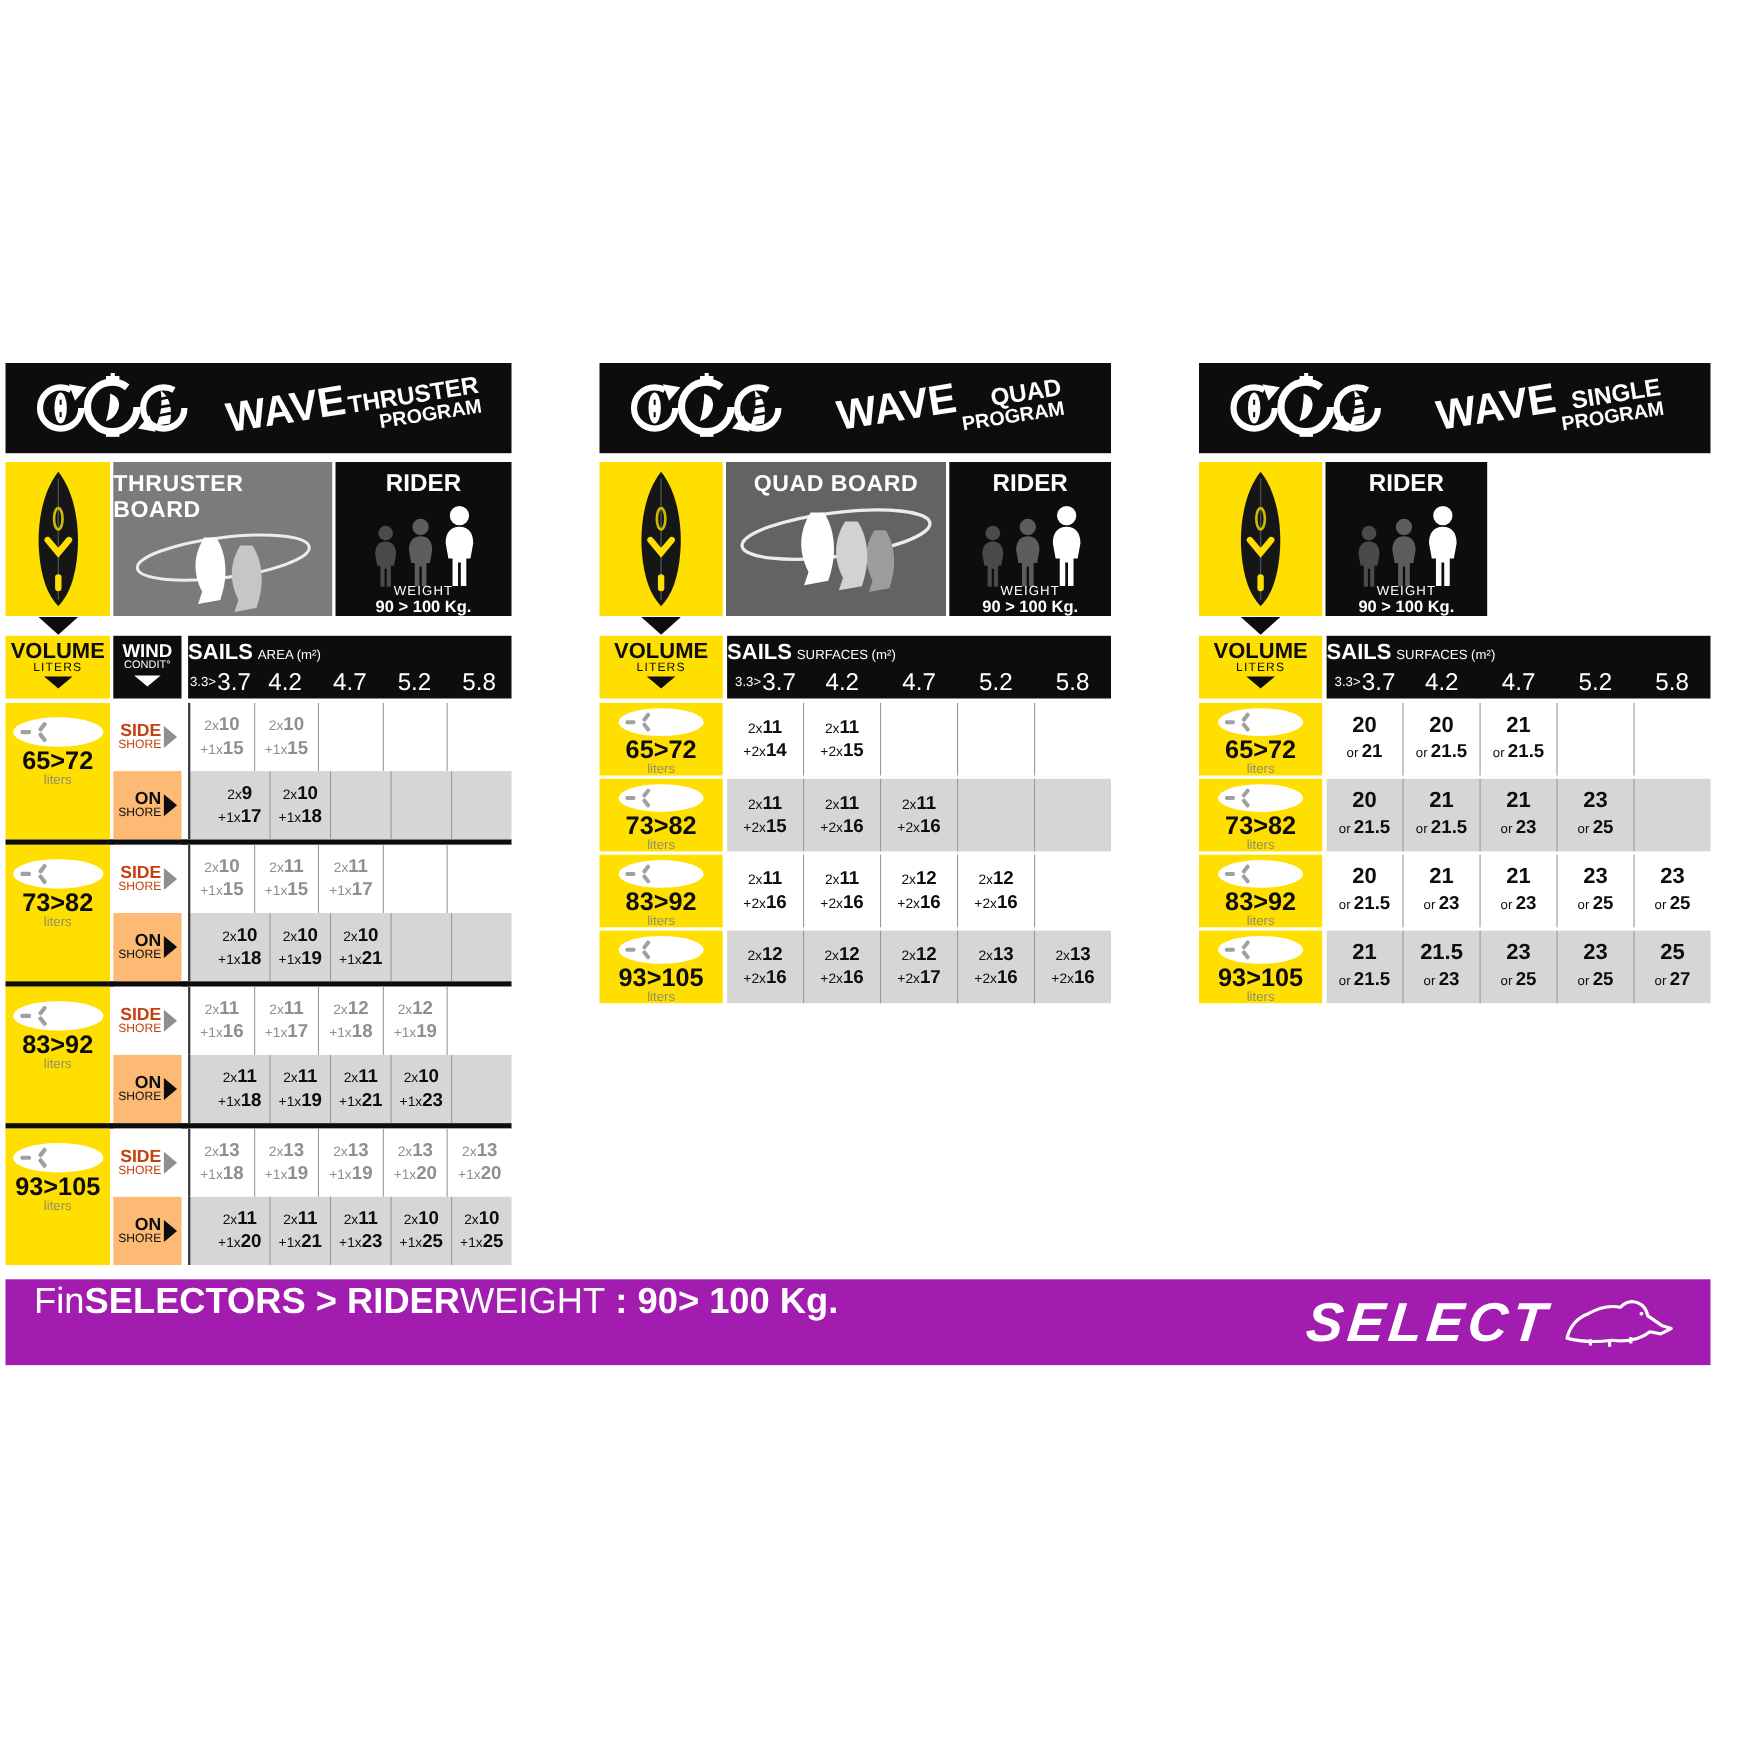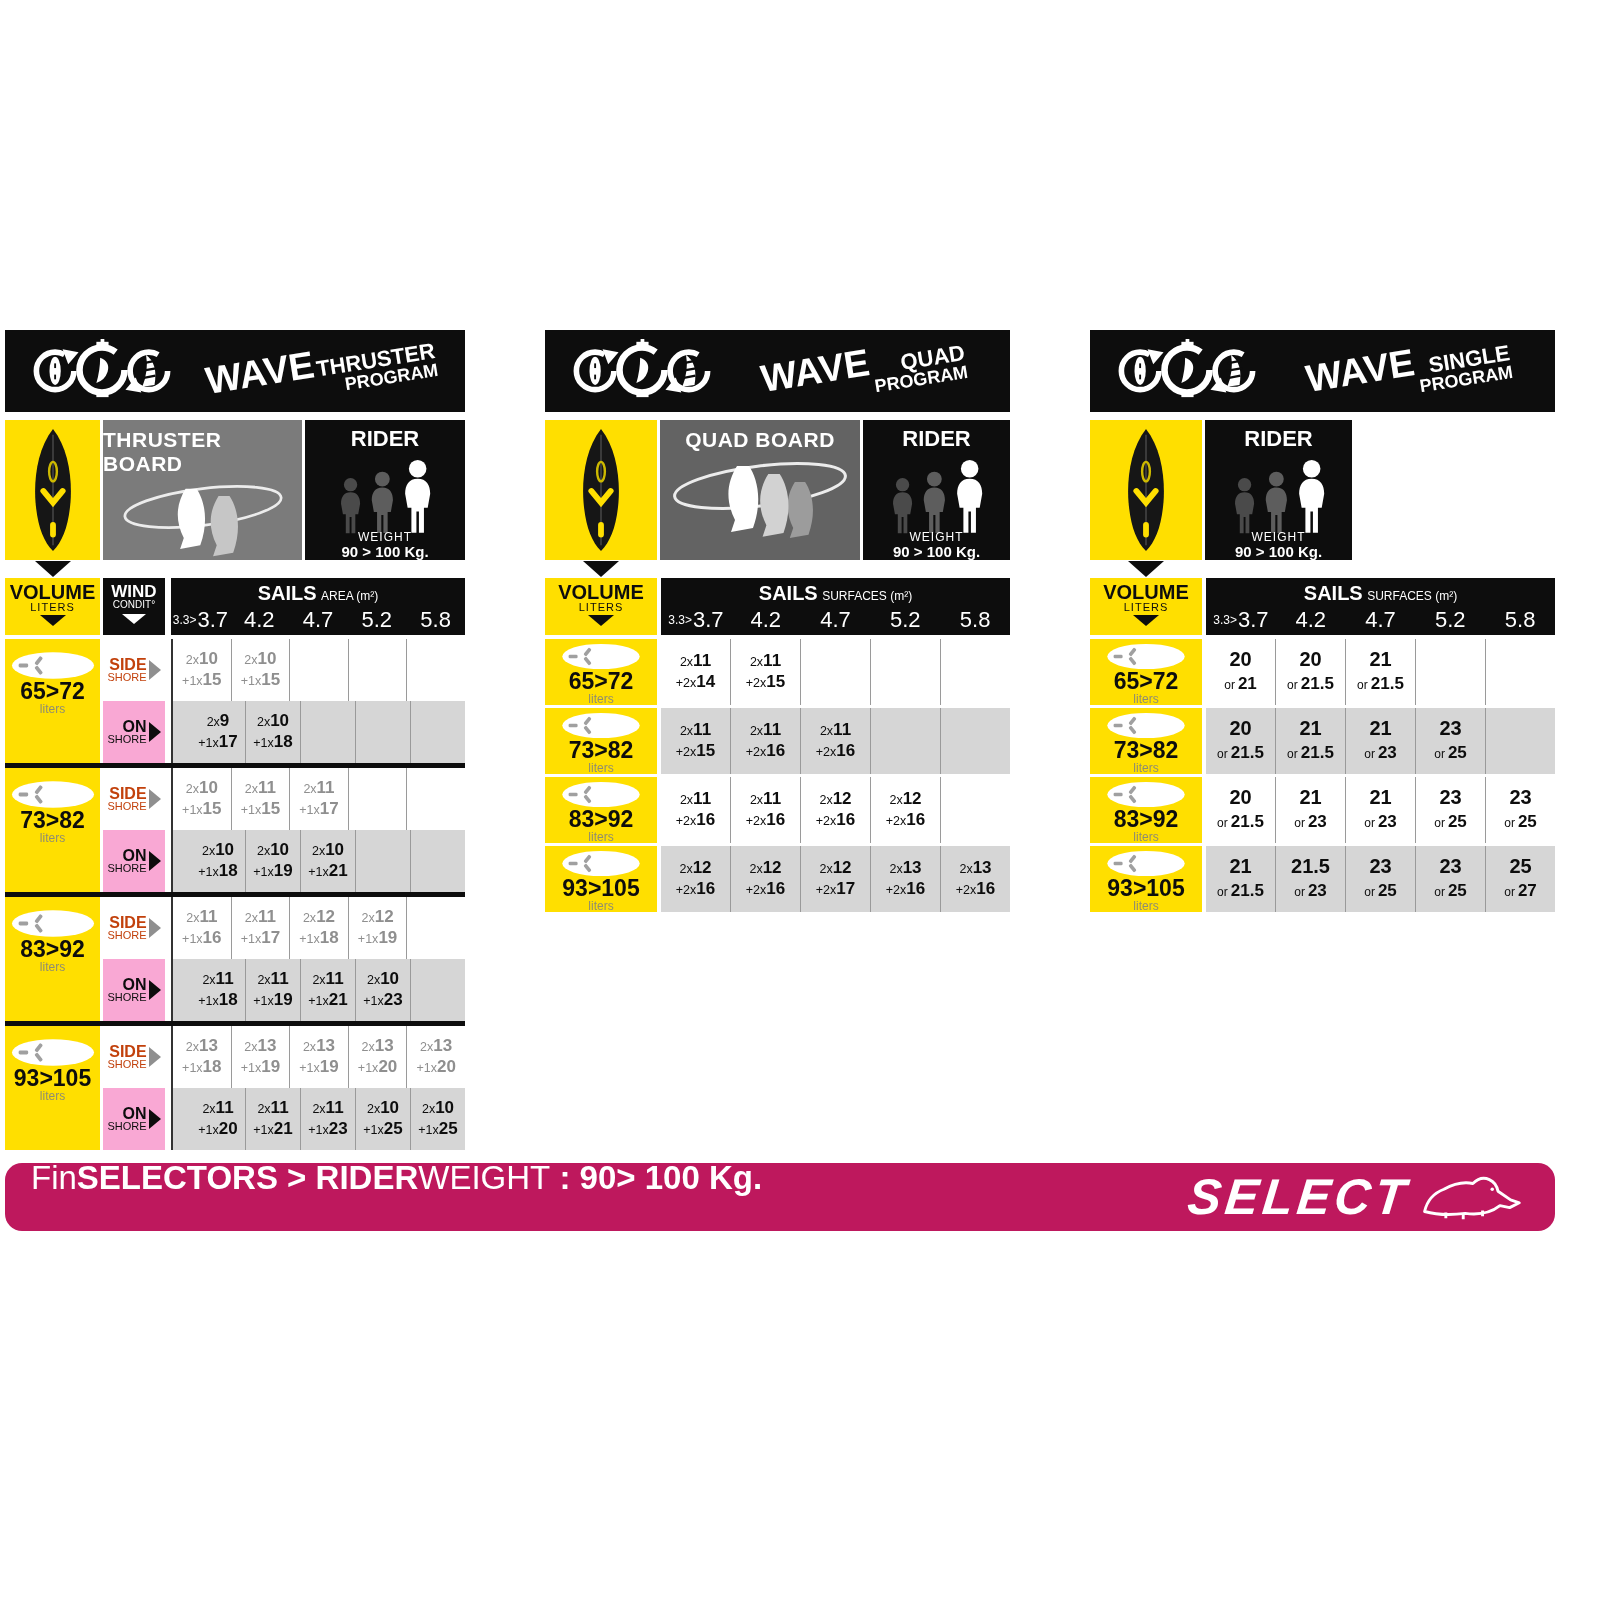--- a/index.html
+++ b/index.html
@@ -52,41 +52,41 @@
   .tri-sm-black{width:0;height:0;margin-top:2px;border-left:13px solid transparent;
                 border-right:13px solid transparent;border-top:11px solid #0d0d0d;}
   .ch-wind{width:62px;margin-left:3px;background:#0d0d0d;display:flex;flex-direction:column;
            align-items:center;}
   .chw-l1{color:#fff;font-weight:bold;font-size:17px;margin-top:5px;line-height:17px;}
   .chw-l2{color:#fff;font-size:10px;line-height:10px;}
   .tri-sm-white{width:0;height:0;margin-top:4px;border-left:12px solid transparent;
                 border-right:12px solid transparent;border-top:10px solid #fff;}
   .ch-sails{flex:1;margin-left:6px;background:#0d0d0d;display:flex;flex-direction:column;}
   .nowind .ch-sails{margin-left:4px;}
-  .sails-top{text-align:center;margin-top:4px;color:#fff;}
+  .sails-top{margin-top:4px;color:#fff;}
   .sails-word{font-weight:bold;font-size:20px;}
   .sails-unit{font-size:12px;}
   .sails-sizes{display:flex;flex:1;}
   .size-cell{flex:1;display:flex;align-items:center;justify-content:center;color:#fff;}
   .size-pre{font-size:12px;margin-right:1px;}
   .size-num{font-size:22px;}
 
   
   .data-area{margin-top:4px;}
   .block{display:flex;}
   .block + .block{border-top:5px solid #0d0d0d;}
   .blk-vol{width:95px;background:#ffdf00;display:flex;flex-direction:column;align-items:center;}
   .blk-vol svg{margin-top:12px;}
   .blk-volnum{font-weight:bold;font-size:25px;color:#0d0d0d;line-height:26px;}
   .blk-liters{font-size:14px;color:#8f8d70;line-height:14px;}
   .blk-body{flex:1;display:flex;flex-direction:column;}
   .subrow{display:flex;height:62px;}
   .wind-cell{width:62px;margin-left:3px;display:flex;align-items:center;justify-content:center;}
   .subrow.side .wind-cell{background:#ffffff;}
-  .subrow.on .wind-cell{background:#f9a8d4;}
+  .subrow.on .wind-cell{background:#fdba74;}
   .wc-txt{text-align:right;}
   .wc-l1{font-weight:bold;font-size:16px;line-height:15px;}
   .wc-l2{font-size:11px;line-height:11px;}
   .subrow.side .wc-l1,.subrow.side .wc-l2{color:#c2410c;}
   .subrow.on .wc-l1,.subrow.on .wc-l2{color:#0d0d0d;}
   .wc-arrow{width:0;height:0;margin-left:2px;border-top:10px solid transparent;
             border-bottom:10px solid transparent;}
   .subrow.side .wc-arrow{border-left:12px solid #8f8f8f;}
   .subrow.on .wc-arrow{border-left:12px solid #0d0d0d;}
   .data-grid{flex:1;margin-left:6px;display:flex;border-left:2px solid #333;}
@@ -108,22 +108,22 @@
   .mrow-liters{font-size:12px;color:#8f8d70;line-height:12px;}
   .mrow-data{flex:1;margin-left:4px;display:flex;background:#fff;}
   .mrow.shade .mrow-data{background:#d6d6d6;}
   .mrow .pre,.mrow .num{color:#0d0d0d;}
   
   .p2 .line.l1 .num{font-size:20px;}
   .p2 .line.l2 .pre{font-size:12px;margin-right:3px;}
   .p2 .line{line-height:21px;}
 
   
-  .footer{position:absolute;left:5px;top:1163px;width:1550px;height:68px;background:#be185d;
-          display:flex;align-items:center;border-radius:17px;}
+  .footer{position:absolute;left:5px;top:1163px;width:1550px;height:78px;background:#a21caf;
+          display:flex;align-items:center;}
   .footer-text{margin-left:26px;color:#fff;font-size:33px;flex:1;white-space:pre;}
   .f-reg{font-weight:400;}
   .f-bold{font-weight:bold;}
   .brand{display:flex;align-items:center;margin-right:30px;}
   .brand-text{color:#fff;font-weight:bold;font-style:italic;font-size:50px;letter-spacing:4px;
               transform:skewX(-6deg);line-height:50px;}
   .brand svg{margin-left:6px;}
 </style>
 </head>
 <body>

